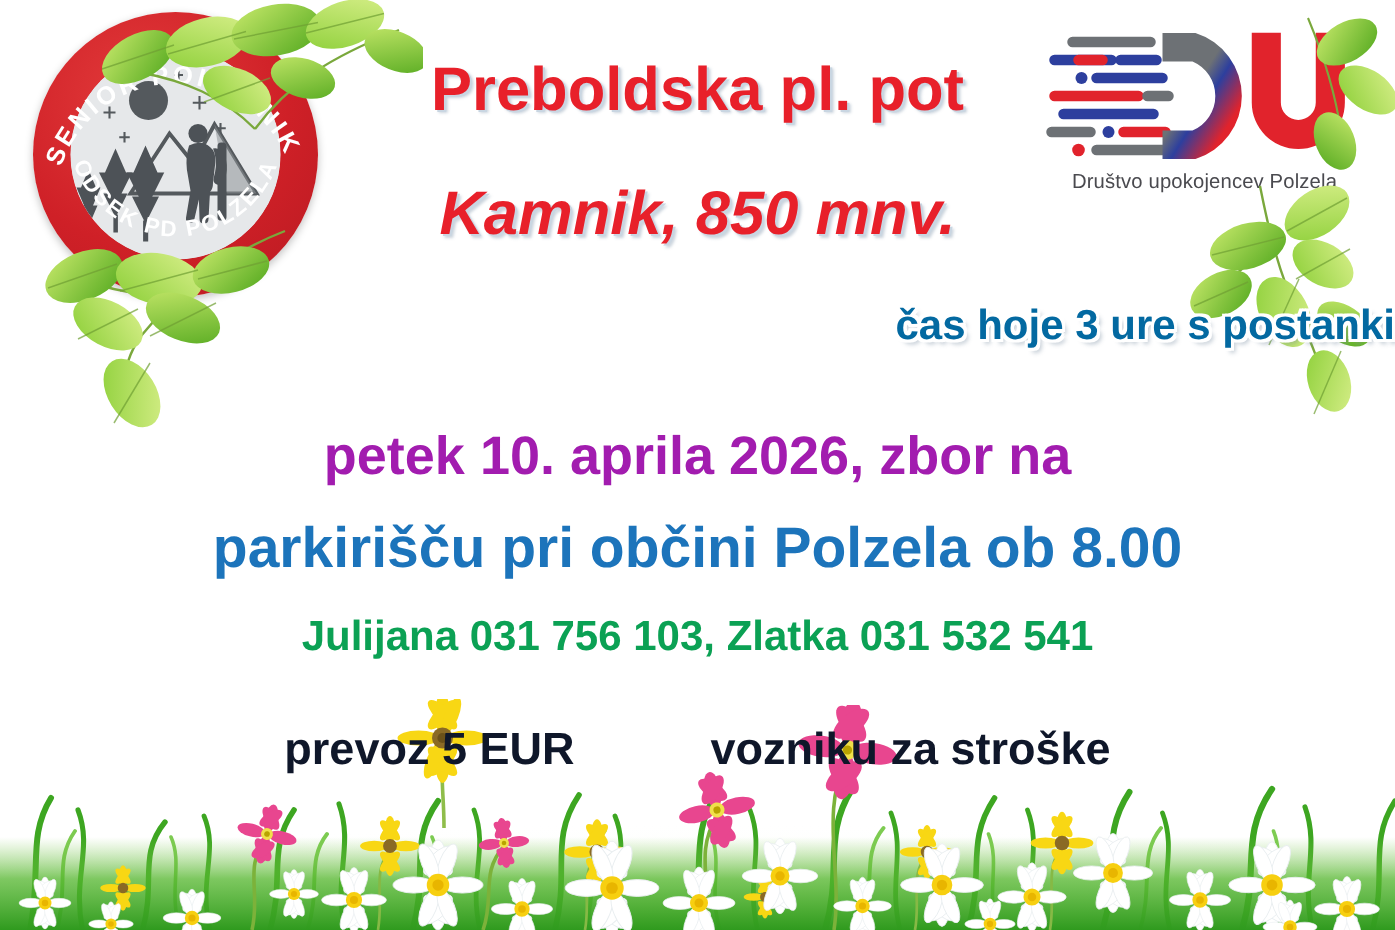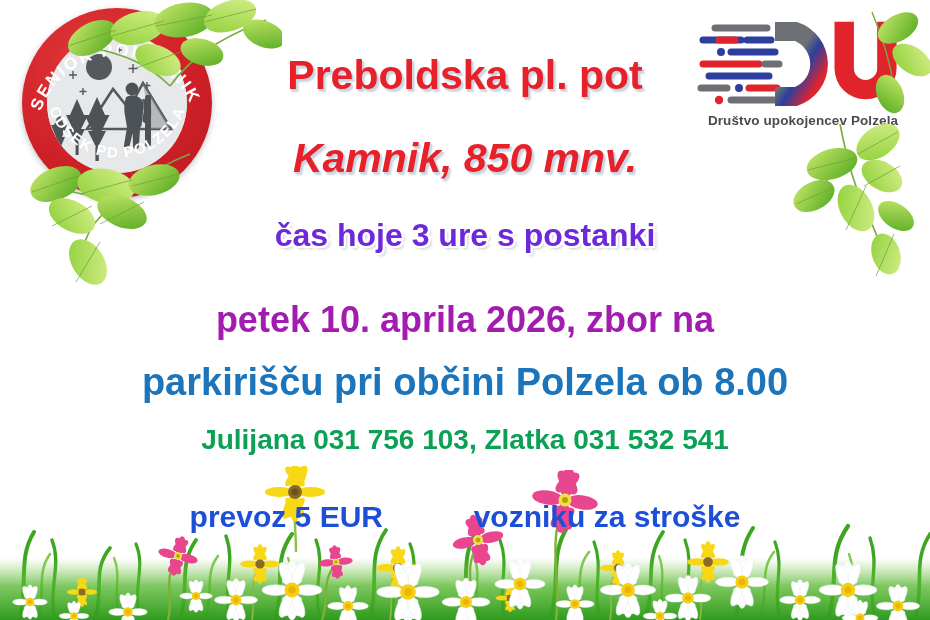--- a/index.html
+++ b/index.html
@@ -28,44 +28,44 @@
   .badge-arc text{
     fill:#fff;font-family:"Liberation Sans",sans-serif;font-weight:bold;
     font-size:17px;letter-spacing:2.2px;
   }
   .badge-arc text.bot{font-size:15px;letter-spacing:1.6px;}
 
   
   #du-logo{position:absolute;left:697px;top:14px;width:210px;height:120px;}
   #du-caption{
     position:absolute;left:697px;top:113px;width:212px;text-align:center;
-    font-size:13.5px;color:#4a4a4f;font-weight:bold;letter-spacing:.1px;
+    font-size:13.5px;color:#4a4a4f;font-weight:normal;letter-spacing:.1px;
   }
 
   
-  #textblock{position:absolute;left:0;top:0;width:930px;height:540px;margin-top:16px;}
+  #textblock{position:absolute;left:0;top:0;width:930px;height:540px;}
   .line{
     position:absolute;width:930px;text-align:center;
     font-weight:bold;white-space:nowrap;
   }
   .ln-red1{top:36px;font-size:41px;color:#e8202a;
     text-shadow:1.5px 1.5px 0 #c9d6e2, 2.5px 2.5px 2px rgba(140,160,180,.45);}
   .ln-red2{top:119px;font-size:41px;color:#e8202a;
     text-shadow:1.5px 1.5px 0 #c9d6e2, 2.5px 2.5px 2px rgba(140,160,180,.45);font-style:italic;}
-  .ln-green1{top:201px;font-size:32px;color:#6d28d9;
+  .ln-green1{top:201px;font-size:28px;color:#0369a1;
     text-shadow:
        -2px -2px 0 #fff, 2px -2px 0 #fff, -2px 2px 0 #fff, 2px 2px 0 #fff,
        0 -2px 0 #fff, 0 2px 0 #fff, -2px 0 0 #fff, 2px 0 0 #fff,
-       3px 3px 3px rgba(120,140,160,.45);}
+       3px 3px 3px rgba(120,140,160,.45); text-align: right;}
   .ln-blue1{top:283px;font-size:36px;color:#a21caf;}
   .ln-blue2{top:345px;font-size:38px;color:#1c74bb;}
   .ln-green2{top:408px;font-size:28px;color:#0ba154;}
 
   
-  .ln-red3{top:482px;font-size:30px;color:#1d4ed8;}
+  .ln-red3{top:482px;font-size:30px;color:#0f172a;}
   .ln-red3 .seg{display:inline-block;vertical-align:middle;}
   .ln-red3 .flowergap{display:inline-block;width:74px;height:1px;vertical-align:middle;}
 
   
   .decor{position:absolute;pointer-events:none;}
   #leaves-top{left:52px;top:-10px;width:230px;height:120px;}
   #leaves-left{left:14px;top:150px;width:200px;height:150px;}
   #leaves-right-top{left:790px;top:120px;width:140px;height:160px;}
   #leaves-far-right{left:860px;top:10px;width:80px;height:120px;}
   #yellow-flower{left:262px;top:466px;width:70px;height:86px;}

